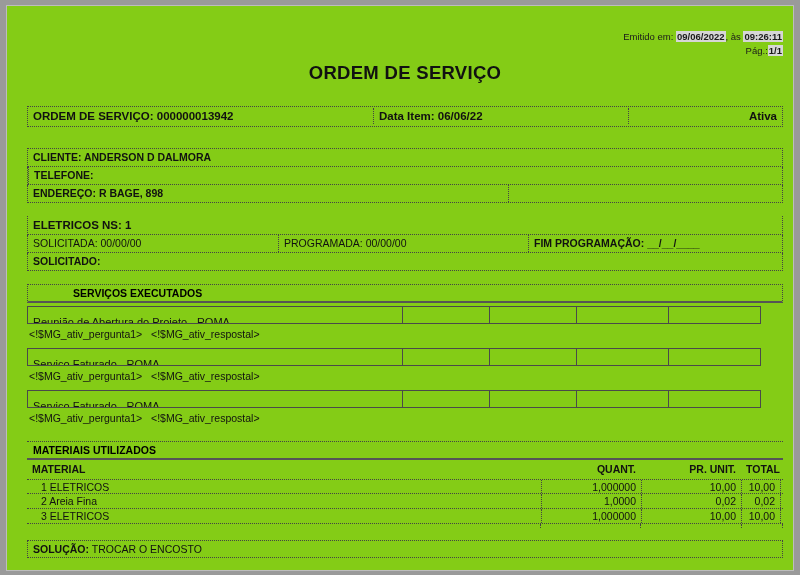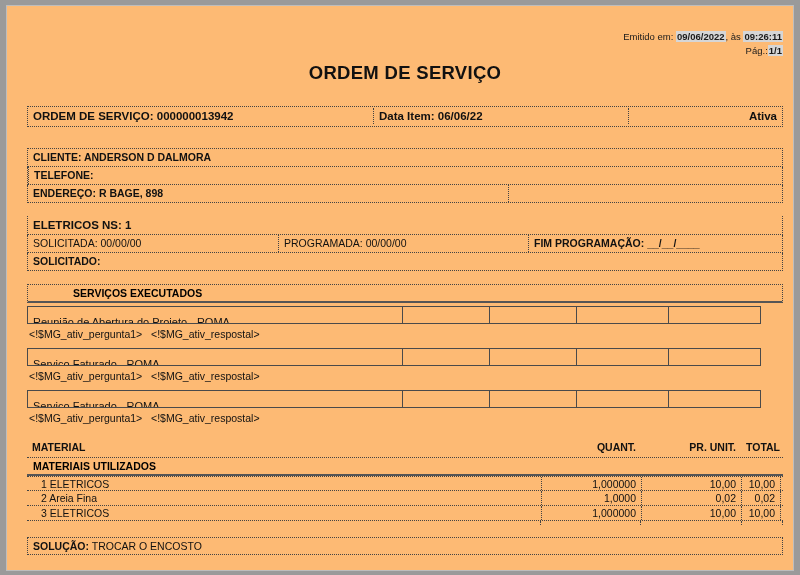--- a/index.html
+++ b/index.html
@@ -6,21 +6,21 @@
   body{
     width:800px;height:575px;
     background:#9a9a9a;
     font-family:"Liberation Sans", sans-serif;
     overflow:hidden;
   }
   .page{
     position:absolute;
     left:6px; top:5px;
     width:788px; height:566px;
-    background:#fdba74;
+    background:#84cc16;
     box-sizing:border-box;
     border:1px solid #bdbdbd;
   }
   .inner{
     position:absolute;
     left:20px; top:10px;
     width:756px;
   }
 
   
@@ -183,31 +183,31 @@
         <div class="c" style="width:87px;"></div>
         <div class="c" style="width:92px;"></div>
         <div class="c" style="width:93px;"></div>
       </div>
       <div class="svc-ph">&lt;!$MG_ativ_pergunta1&gt;   &lt;!$MG_ativ_respostal&gt;</div>
 
     </div>
   </div>
 
   <div class="section" style="margin-top:10px;">
+    <div class="row thick-b" style="border-top:1px dotted #444;">
+      <div class="sec-head" style="width:754px;">MATERIAIS UTILIZADOS</div>
+    </div>
+
     <div class="row mat-head-row" style="margin-top:3px;">
       <div class="cell b" style="width:514px;">MATERIAL</div>
       <div class="cell b ta-r" style="width:100px;">QUANT.</div>
       <div class="cell b ta-r" style="width:100px;">PR. UNIT.</div>
       <div class="cell b ta-r" style="width:40px;">TOTAL</div>
     </div>
 
-    <div class="row thick-b" style="border-top:1px dotted #444;">
-      <div class="sec-head" style="width:754px;">MATERIAIS UTILIZADOS</div>
-    </div>
-
     <div class="row mat-row dot-t mat-sep">
       <div class="cell" style="width:514px;padding-left:14px;">1 ELETRICOS</div>
       <div class="cell ta-r dot-l" style="width:100px;">1,000000</div>
       <div class="cell ta-r dot-l" style="width:100px;">10,00</div>
       <div class="cell ta-r dot-l dot-r" style="width:40px;">10,00</div>
     </div>
 
     <div class="row mat-row mat-sep">
       <div class="cell" style="width:514px;padding-left:14px;">2 Areia Fina</div>
       <div class="cell ta-r dot-l" style="width:100px;">1,0000</div>

